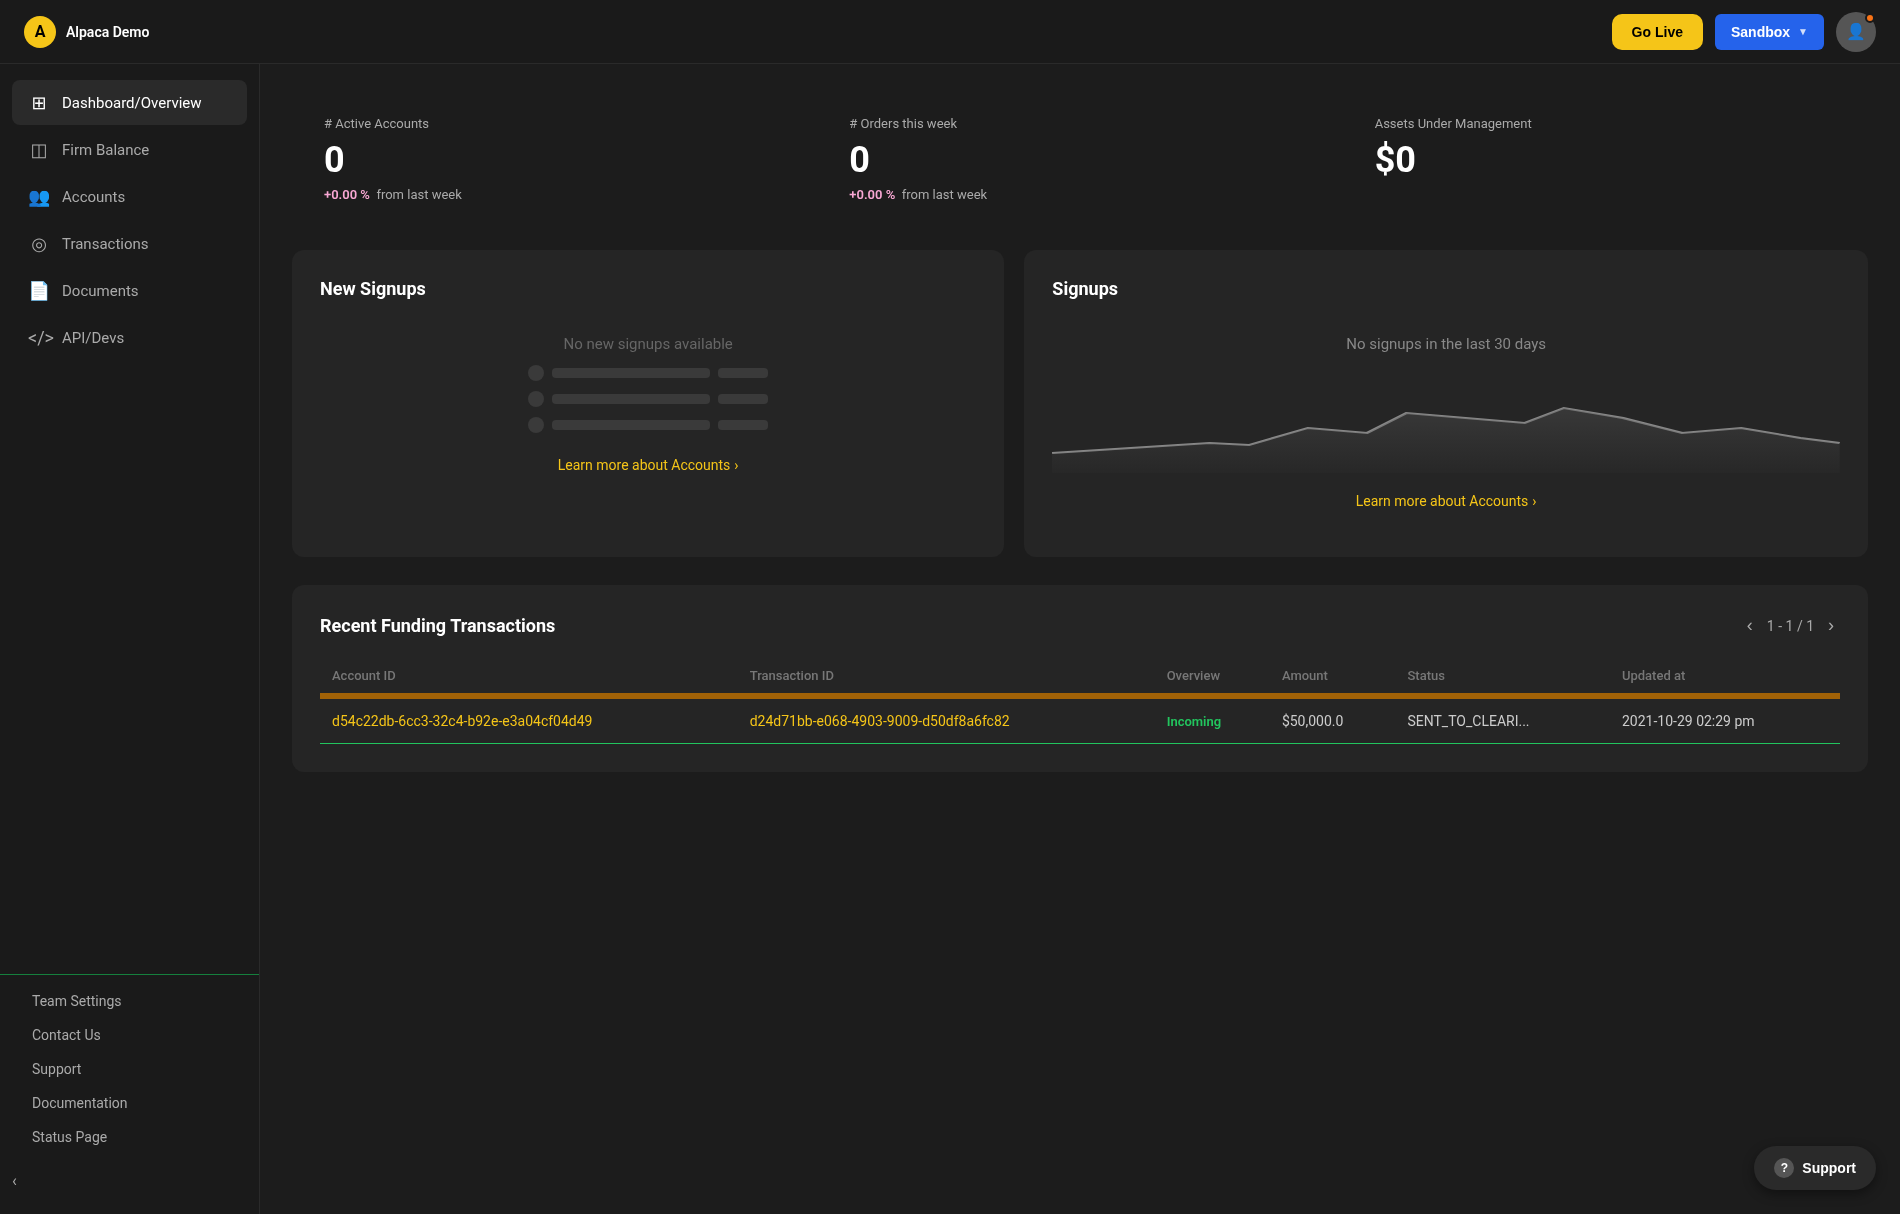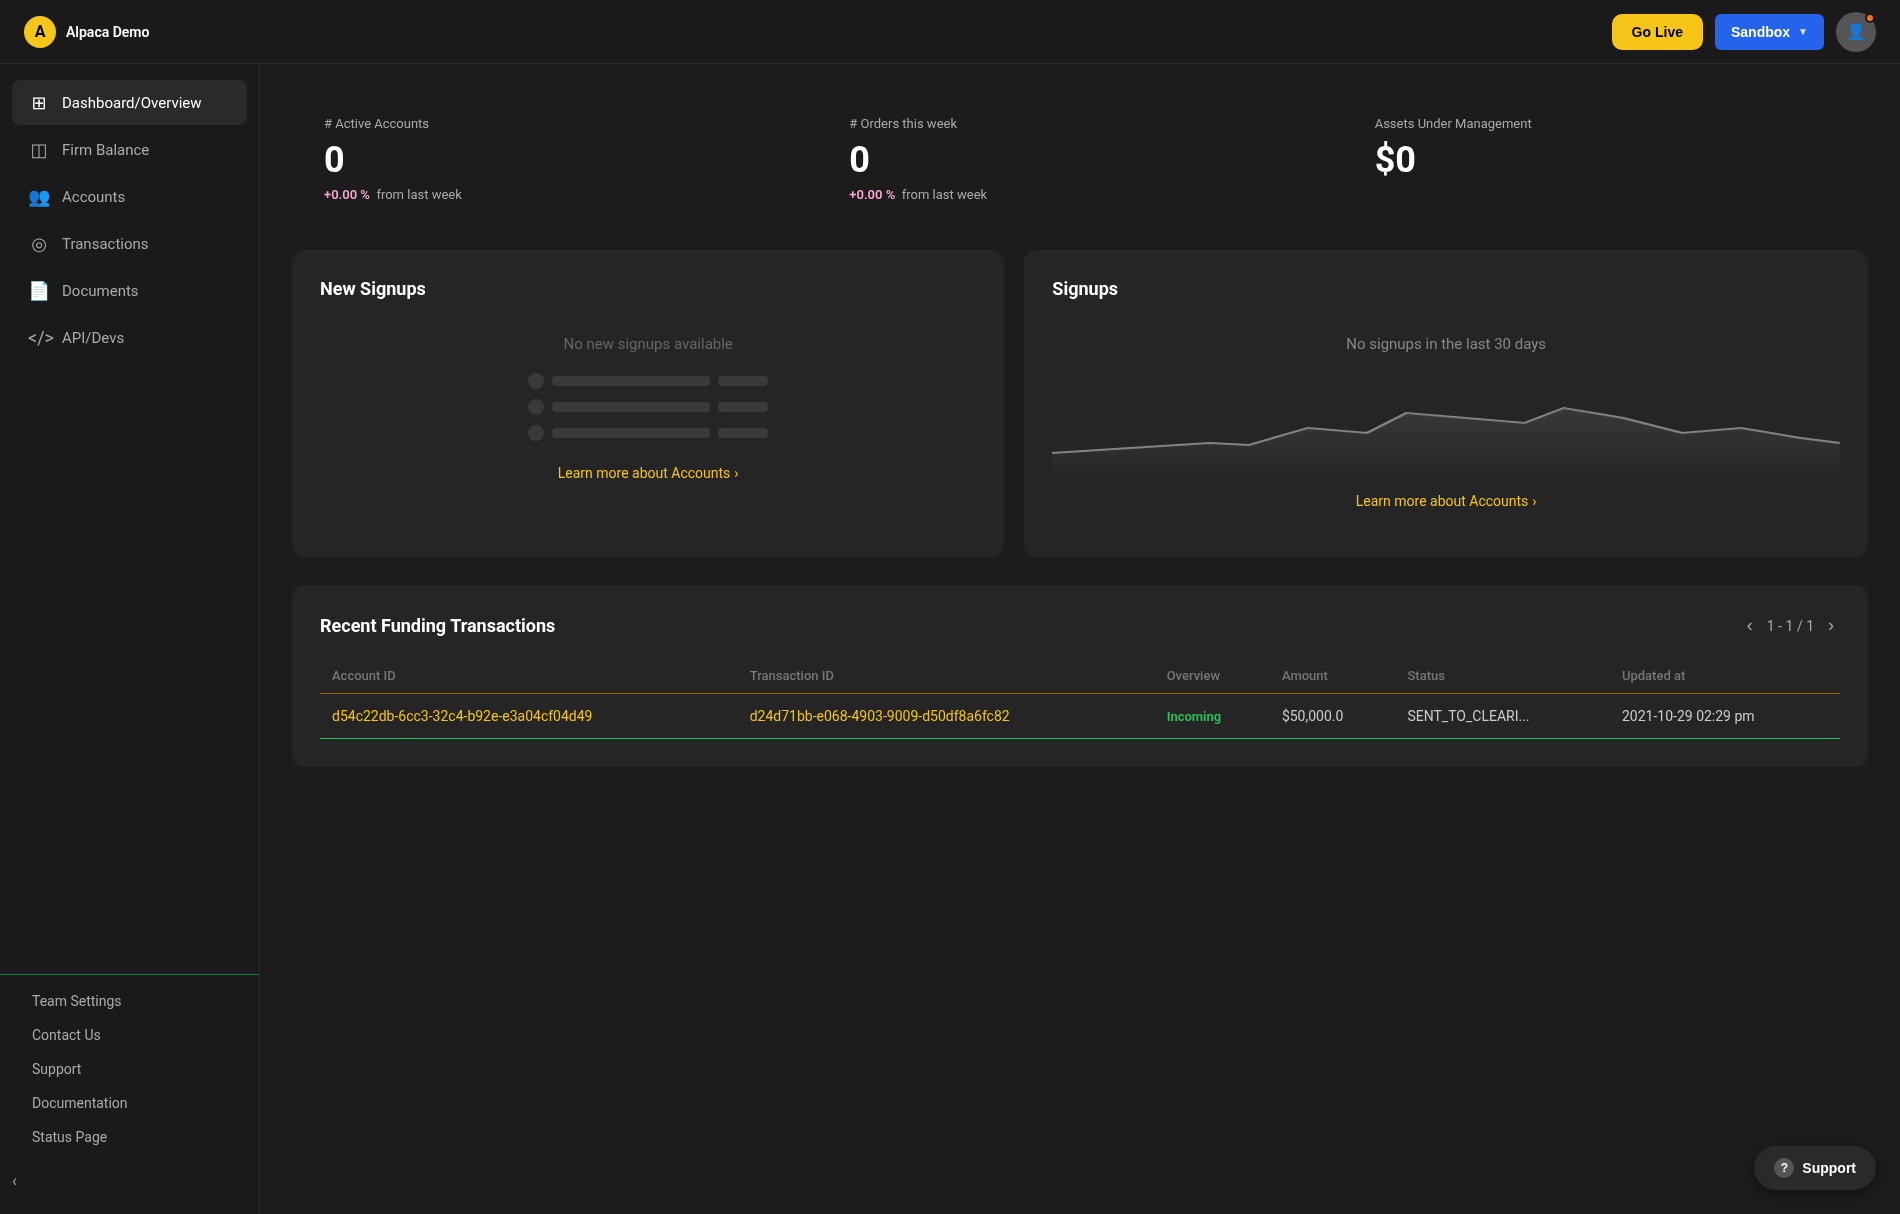--- a/index.html
+++ b/index.html
@@ -230,21 +230,21 @@
     .card-empty {
       display: flex;
       flex-direction: column;
       align-items: center;
       justify-content: center;
       padding: 20px 0;
     }
     .card-empty-text {
       font-size: 15px;
       color: #666;
-      margin-bottom: 20px;
+      margin-bottom: 12px;
     }
     .placeholder-rows {
       display: flex;
       flex-direction: column;
       gap: 10px;
       margin-bottom: 24px;
       width: 100%;
       align-items: center;
     }
     .placeholder-row {
@@ -335,21 +335,21 @@
     .table {
       width: 100%;
       border-collapse: collapse;
     }
     .table th {
       text-align: left;
       font-size: 13px;
       color: #777;
       font-weight: 500;
       padding: 10px 12px;
-      border-bottom: 1px solid #a16207;
+      border-bottom: 6px solid #a16207;
     }
     .table td {
       padding: 14px 12px;
       font-size: 14px;
       color: #ccc;
       border-bottom: 1px solid #22c55e;
     }
     .table td.link-cell {
       color: #f5c518;
       cursor: pointer;

